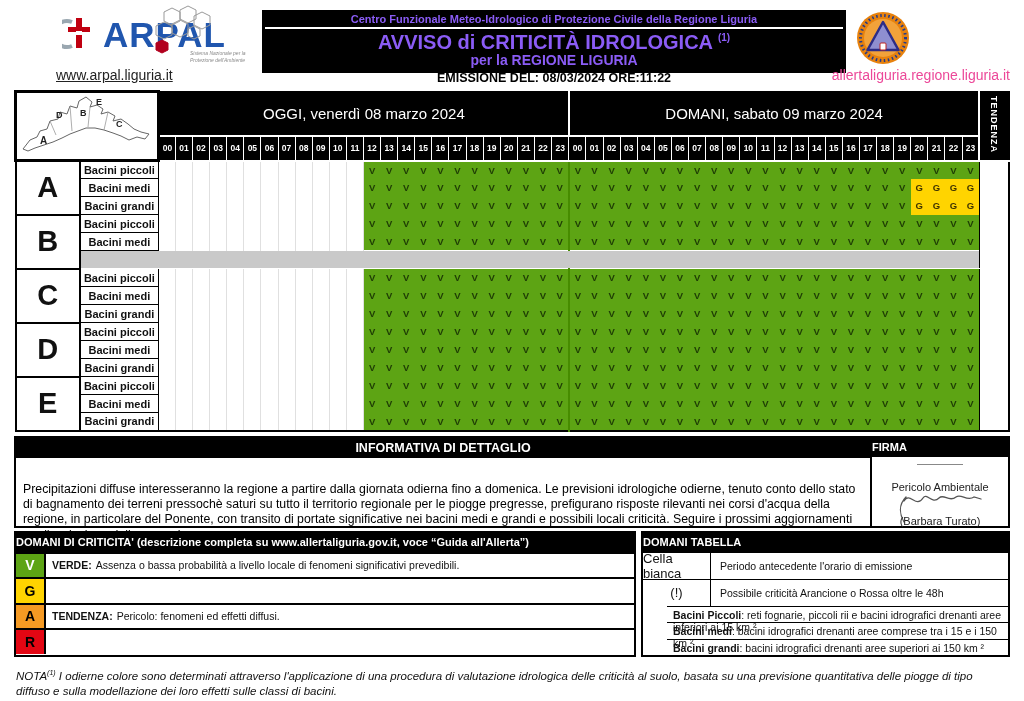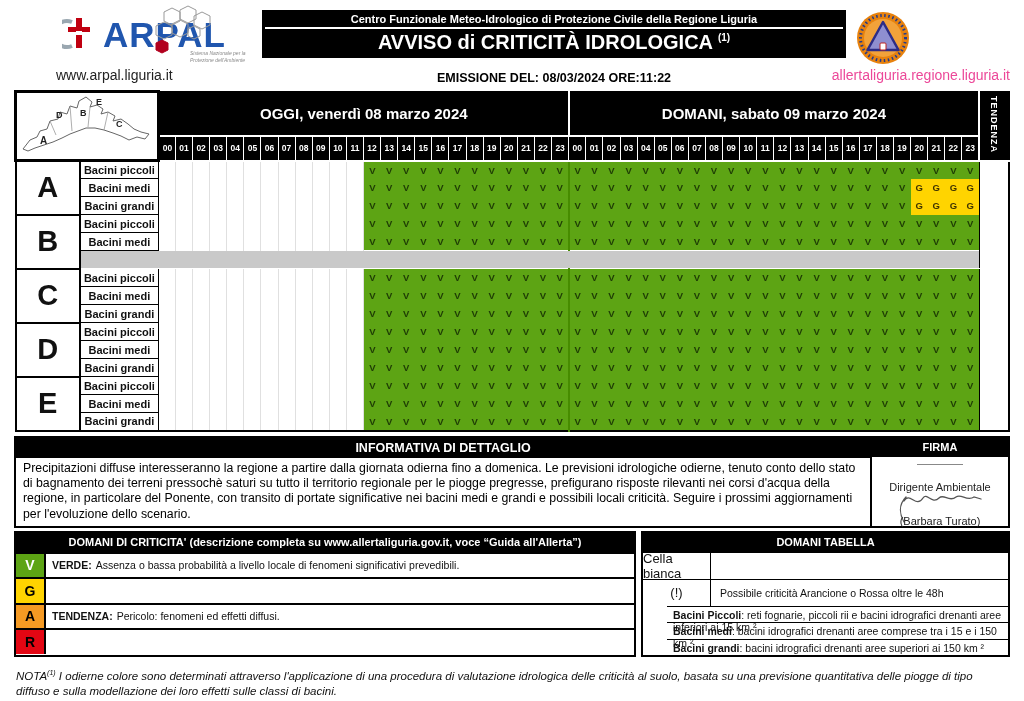--- a/index.html
+++ b/index.html
@@ -6,66 +6,66 @@
   html,body { background:#e8e8e8; }
   .page {
     width:1024px; height:701px; background:#fff; position:relative;
     font-family:"Liberation Sans", sans-serif; color:#111; overflow:hidden;
     margin:0 auto;
   }
   
   .hdr { position:relative; height:88px; }
   .arpal { position:absolute; left:62px; top:16px; display:flex; align-items:center; gap:7px; }
   .arpal-name { color:#2056ae; font-size:35px; font-weight:bold; letter-spacing:1px; line-height:1; }
-  .arpal-url { position:absolute; left:56px; top:67px; font-size:14px; color:#222; }
+  .arpal-url { position:absolute; left:56px; top:67px; font-size:14px; color:#222;text-decoration:underline; }
   .snpa { position:absolute; left:150px; top:4px; width:105px; }
   .snpa-caption { position:absolute; left:40px; top:46px; width:62px; font-size:5px; color:#8a8a8a; font-style:italic; line-height:1.3; }
-  .titlebox { position:absolute; left:262px; top:10px; width:584px; background:#000; color:#ffffff; text-align:center; padding:3px 2px 5px; }
+  .titlebox { position:absolute; left:262px; top:10px; width:584px; background:#000; color:#8b5cf6; text-align:center; padding:3px 2px 5px; }
   .titlebox .l1 { font-size:11px; font-weight:bold; border-bottom:2px solid #fff; padding-bottom:2px; margin:0 1px 2px; }
   .titlebox .l2 { font-size:20px; font-weight:bold; line-height:1.1; }
   .titlebox .l2 sup { font-size:10px; }
   .titlebox .l3 { font-size:14px; font-weight:bold; line-height:1.1; }
   .emission { position:absolute; left:262px; top:71px; width:584px; text-align:center; font-weight:bold; font-size:12.5px; color:#000; }
   .pclogo { position:absolute; left:856px; top:11px; }
   .allerta-url { position:absolute; right:14px; top:67px; font-size:14px; color:#ec4899; }
 
   
   .bulletin { margin:2px 14px 0; border-collapse:collapse; table-layout:fixed; width:996px; border:2px solid #000; }
   .bulletin td { padding:0; overflow:hidden; }
   .map-cell { background:#fff; border:3px solid #000; text-align:center; vertical-align:middle; }
-  .day { background:#000; color:#fff; font-weight:bold; font-size:15px; text-align:center; height:42px; border-left:2px solid #fff; border-bottom:2px solid #fff; }
+  .day { background:#000; color:#fff; font-weight:normal; font-size:15px; text-align:center; height:42px; border-left:2px solid #fff; border-bottom:2px solid #fff; }
   .hour { background:#000; color:#fff; font-weight:bold; font-size:8.5px; text-align:center; height:23px; border-right:1px solid #fff; border-bottom:2px solid #fff; }
   .tend-hdr { background:#000; vertical-align:top; text-align:center; border-left:2px solid #fff; border-bottom:2px solid #fff; }
   .vtext { writing-mode:vertical-rl; margin:3px auto 0; font-size:9px; font-weight:bold; letter-spacing:1px; color:#fff; }
   tr.data { height:18px; }
   .zc { border:2px solid #000; font-size:29px; font-weight:bold; text-align:center; background:#fff; }
   .lc { border:1px solid #000; font-size:11px; font-weight:bold; text-align:center; background:#fff; }
   .ce { background:#fff; border-right:1px solid #e0e0e0; }
   .cv { background:#5da414; color:#1e3c05; font-weight:bold; font-size:9.5px; text-align:center; }
   .cg { background:#ffd400; color:#3f3300; font-weight:bold; font-size:9.5px; text-align:center; }
   .csplit { border-left:2px solid #478c00; }
   .ctend { background:#fff; border-left:1px solid #000; }
   .grayrow { background:#c9c9c9; border-top:1px solid #fff; border-bottom:1px solid #fff; }
 
   
   .info-wrap { margin:4px 14px 0; display:flex; border:2px solid #000; height:92px; }
-  .info-left { flex:1; display:flex; flex-direction:column; }
+  .info-left { flex:1; display:flex; flex-direction:column;gap:21px; }
   .info-head { background:#000; color:#fff; font-weight:bold; font-size:12.5px; text-align:center; height:20px; line-height:20px; }
   .info-body { padding:3px 7px; font-size:12.3px; line-height:1.25; color:#000; }
   .firma { width:138px; border-left:2px solid #000; display:flex; flex-direction:column; }
   .firma-body { flex:1; text-align:center; font-size:11px; position:relative; }
   .sig-topline { width:46px; border-top:1px solid #888; margin:7px auto 0; }
   .firma-role { margin-top:16px; font-size:11px; color:#222; }
   .firma-sig { margin:-4px auto 0; display:block; }
   .firma-name { margin-top:-8px; font-size:11px; color:#222; }
 
   
   .legend-row { margin:3px 14px 0; display:flex; gap:5px; align-items:stretch; }
   .liv { width:622px; border:2px solid #000; }
-  .bar { background:#000; color:#fff; font-weight:bold; font-size:11px; text-align:center; height:19px; line-height:19px; }
+  .bar { background:#000; color:#fff; font-weight:bold; font-size:11px; height:19px; line-height:19px; }
   .liv-item { display:flex; border-top:2px solid #000; height:25.5px; align-items:stretch; }
   .liv-item .sw { width:30px; display:flex; align-items:center; justify-content:center; font-weight:bold; font-size:14px; border-right:2px solid #000; }
   .liv-item .liv-text { flex:1; display:flex; align-items:center; padding-left:6px; font-size:10.5px; }
   .liv-item .liv-text b { margin-right:4px; }
   .lt { flex:1; border:2px solid #000; }
   .lt-row { display:flex; border-top:1px solid #000; height:27px; }
   .lt-term { width:68px; display:flex; align-items:center; justify-content:center; font-size:13px; border-right:1px solid #000; }
   .lt-def { flex:1; display:flex; align-items:center; padding-left:9px; font-size:10.5px; }
   .lt-brow { border-top:1px solid #000; font-size:10.5px; padding:2px 0 2px 6px; height:16.5px; line-height:12px;margin-left:24px; }
 
@@ -103,20 +103,21 @@
           <polygon points="44,22 50,25 50,32 44,35 38,32 38,25"></polygon>
         </g>
         <polygon points="12,36 18,39 18,46 12,49 6,46 6,39" fill="#b2001e" stroke="#b2001e"></polygon>
       </svg>
       <div class="snpa-caption">Sistema Nazionale per la Protezione dell'Ambiente</div>
     </div>
 
     <div class="titlebox">
       <div class="l1">Centro Funzionale Meteo-Idrologico di Protezione Civile della Regione Liguria</div>
       <div class="l2"><span>AVVISO di CRITICITÀ IDROLOGICA</span> <sup>(1)</sup></div>
+      <div class="l3">per la REGIONE LIGURIA</div>
     </div>
     <div class="emission">EMISSIONE DEL: 08/03/2024 ORE:11:22</div>
 
     <div class="pclogo">
       <svg width="54" height="54" viewBox="0 0 54 54">
         <circle cx="27" cy="27" r="26" fill="#e7820e"></circle>
         <circle cx="27" cy="27" r="22.5" fill="none" stroke="#223a8c" stroke-width="3" stroke-dasharray="1.5,2.6"></circle>
         <circle cx="27" cy="27" r="19" fill="#f2a23a"></circle>
         <path d="M27,11 L42.5,39 L11.5,39 Z" fill="#8f8fd0" stroke="#2d2d86" stroke-width="2.5" stroke-linejoin="round"></path>
         <rect x="24" y="32" width="6" height="7" rx="1" fill="#fff" stroke="#b22" stroke-width="1"></rect>
@@ -988,21 +989,21 @@
 
   <div class="info-wrap">
     <div class="info-left">
       <div class="info-head">INFORMATIVA DI DETTAGLIO</div>
       <div class="info-body">Precipitazioni diffuse interesseranno la regione a partire dalla giornata odierna fino a domenica. Le previsioni idrologiche odierne, tenuto conto dello stato di bagnamento dei terreni pressochè saturi su tutto il territorio regionale per le piogge pregresse, prefigurano risposte rilevanti nei corsi d'acqua della regione, in particolare del Ponente, con transito di portate significative nei bacini medi e grandi e possibili locali criticità. Seguire i prossimi aggiornamenti per l'evoluzione dello scenario.</div>
     </div>
     <div class="firma">
       <div class="bar">FIRMA</div>
       <div class="firma-body">
         <div class="sig-topline"></div>
-        <div class="firma-role">Dirigente Ambientale</div>
+        <div class="firma-role">Pericolo Ambientale</div>
         <svg class="firma-sig" width="92" height="34" viewBox="0 0 92 34">
           <path d="M12,8 C4,16 6,26 10,33 M10,12 C16,2 22,20 29,9 C33,3 38,16 45,9 C50,4 55,14 62,8 C67,4 73,13 80,8 L87,10" fill="none" stroke="#555" stroke-width="1.3" stroke-linecap="round"></path>
         </svg>
         <div class="firma-name">(Barbara Turato)</div>
       </div>
     </div>
   </div>
 
   <div class="legend-row">
     <div class="liv">
@@ -1028,20 +1029,21 @@
           <div class="liv-item">
        <div class="sw" style="background:#e30613;color:#000000">R</div>
      </div>
         </div>
     </div>
     <div class="lt">
       <div class="bar">DOMANI TABELLA</div>
       <div id="lt-rows">
           <div class="lt-row">
        <div class="lt-term">Cella bianca</div>
+       <div class="lt-def">Periodo antecedente l'orario di emissione</div>
      </div>
           <div class="lt-row">
        <div class="lt-term">(!)</div>
        <div class="lt-def">Possibile criticità Arancione o Rossa oltre le 48h</div>
      </div>
           <div class="lt-brow"><b>Bacini Piccoli</b>: reti fognarie, piccoli rii e bacini idrografici drenanti aree inferiori ai 15 km ²</div>
           <div class="lt-brow"><b>Bacini medi</b>: bacini idrografici drenanti aree comprese tra i 15 e i 150 km ²</div>
           <div class="lt-brow"><b>Bacini grandi</b>: bacini idrografici drenanti aree superiori ai 150 km ²</div>
         </div>
     </div>

